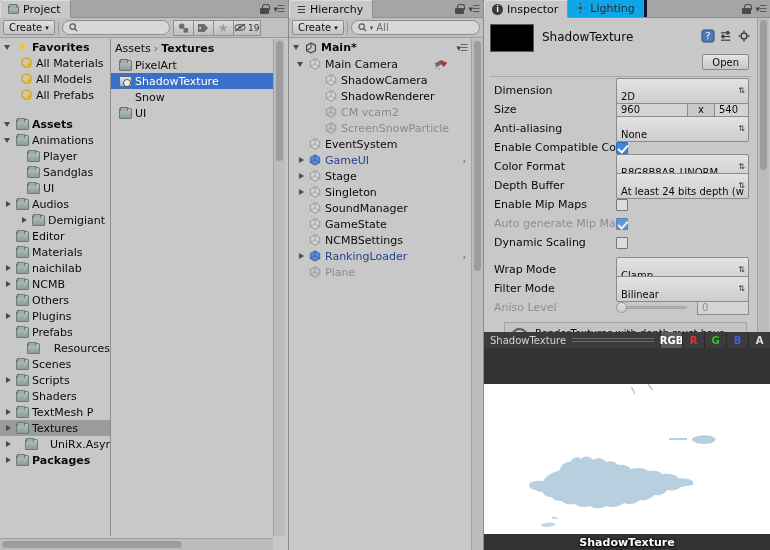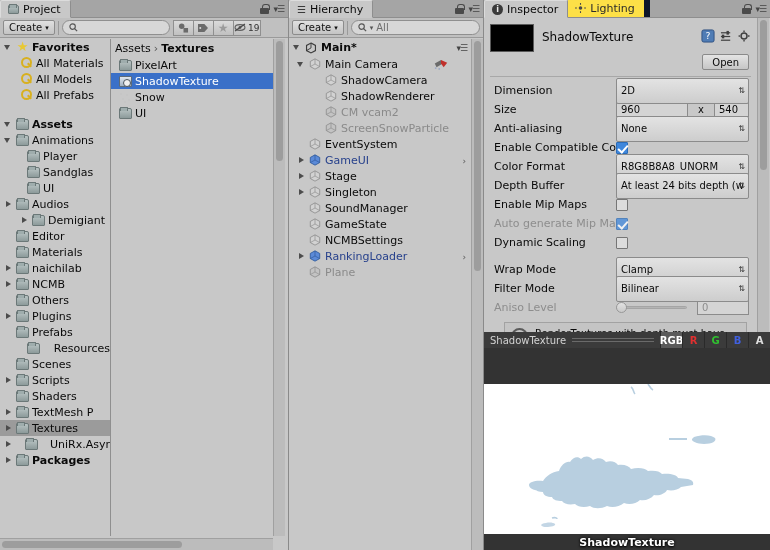--- a/index.html
+++ b/index.html
@@ -15,22 +15,22 @@
 
   
   .panel { position:absolute; background:#c8c8c8; }
   .tabstrip {
     height:18px; background:#a5a5a5;
     border-bottom:1px solid #8e8e8e;
     display:flex; align-items:flex-end; position:relative;
   }
   .tab {
     height:18px; padding:0 9px 0 7px; display:flex; align-items:center; gap:4px;
-    font-size:11px; color:#2b2b2b; background:#fde047;
-    border-right:6px solid #0f172a;
+    font-size:11px; color:#2b2b2b; background:#0ea5e9;
+    border-right:3px solid #0f172a;
   }
   .tab.active {
     background:#c8c8c8; color:#0a0a0a;
     border-top:1px solid #dcdcdc; border-left:1px solid #dcdcdc;
     border-right:1px solid #8e8e8e; border-bottom:1px solid #c8c8c8;
     margin-bottom:-1px; border-radius:2px 2px 0 0;
   }
   .tab-icons { position:absolute; right:4px; bottom:3px; display:flex; gap:4px; align-items:center; }
 
   .toolbar {
@@ -126,21 +126,21 @@
     background:linear-gradient(#e4e4e4,#c6c6c6); border:1px solid #8a8a8a;
     border-radius:2px; font-size:10px;
   }
 
   .prop { height:19px; display:flex; align-items:center; padding:0 8px 0 10px; gap:4px; }
   .prop-label { width:118px; font-size:11px; flex:none; }
   .prop-label.dim { color:#8d8d8d; }
   .dropdown {
     flex:1; height:21px; background:linear-gradient(#e3e3e3,#cdcdcd);
     border:1px solid #8b8b8b; border-radius:2px;
-    display:flex; align-items:center; padding:12px 4px; font-size:10px;
+    display:flex; align-items:flex-start; padding:12px 4px; font-size:10px;
     position:relative; overflow:hidden;
   }
   .dropdown .dd-arrows {
     position:absolute; right:3px; top:0; bottom:0; display:flex;
     align-items:center; font-size:8px; color:#333; line-height:1;
   }
   .numfield {
     height:15px; background:#d4d4d4; border:1px solid #8b8b8b;
     display:flex; align-items:center; padding:0 4px; font-size:10px;
   }

